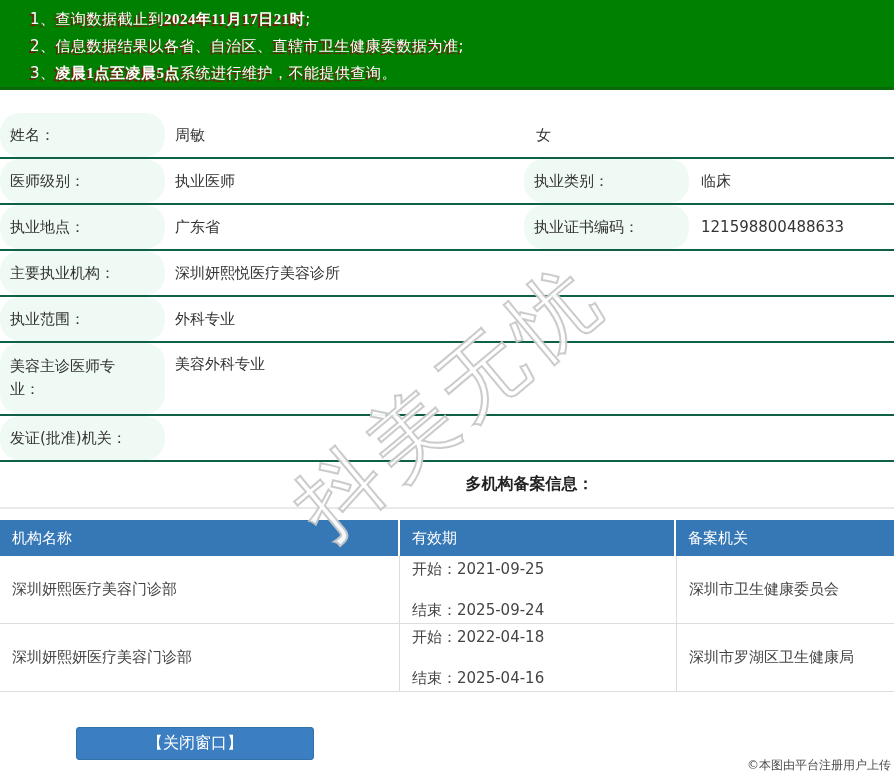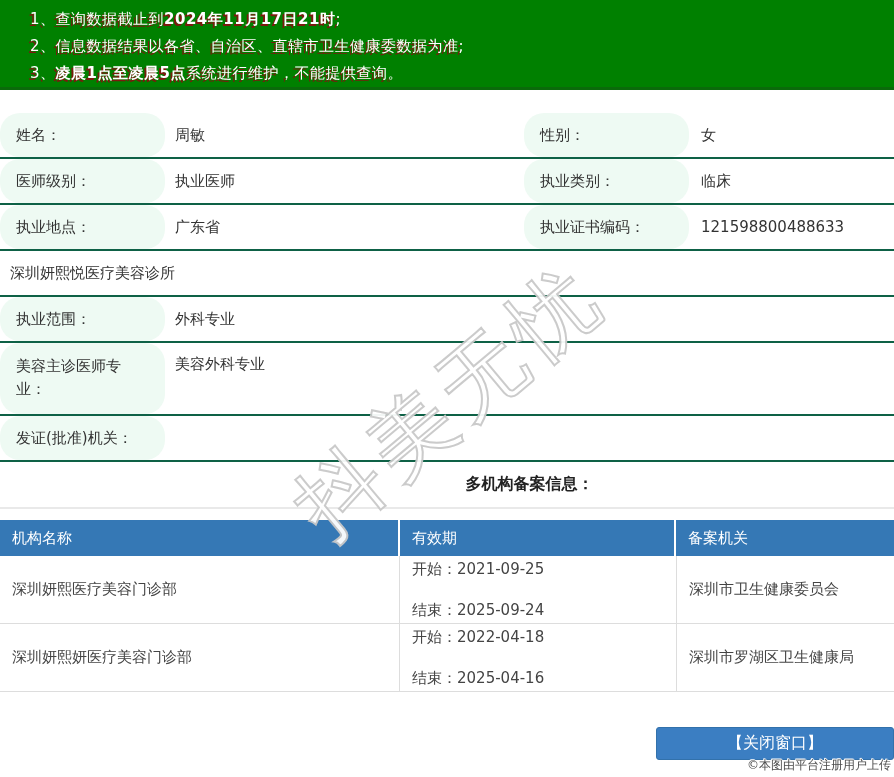--- a/index.html
+++ b/index.html
@@ -10,33 +10,33 @@
   .banner{
     height:90px;box-sizing:border-box;background:#008000;
     border-bottom:3px solid #0a6a0a;
     padding:6px 10px 0 30px;
   }
   .banner .notice-line{
     color:#ffffff;font-size:15px;line-height:27px;letter-spacing:.5px;
     text-shadow:-2px 2px 0 #7b1a0e;
     white-space:nowrap;
   }
-  .banner .notice-line b{font-weight:700;}
+  .banner .notice-line b{font-weight:700;font-family:Liberation Serif, serif;}
 
   
   .info-table{margin-top:23px;}
   .info-row{
     display:flex;align-items:center;height:46px;box-sizing:border-box;
     border-bottom:2px solid #0e6146;font-size:15px;color:#333;
   }
   .info-row.tall{height:73px;align-items:flex-start;}
   .info-row.tall .cell-label,.info-row.tall .cell-value{padding-top:12px;align-items:flex-start;}
   .cell-label{
     width:165px;box-sizing:border-box;align-self:stretch;background:#eefaf3;
-    display:flex;align-items:center;padding-left:16px;border-radius:20px;
+    display:flex;align-items:center;padding-left:10px;border-radius:20px;
   }
   .cell-label span{display:block;width:124px;line-height:23px;}
   .cell-value{
     box-sizing:border-box;align-self:stretch;display:flex;align-items:center;
     padding-left:10px;flex:1;
   }
   .cell-value.half{width:359px;flex:none;}
   .cell-value.right{padding-left:12px;}
 
   
@@ -55,21 +55,21 @@
   .org-header .h3{flex:1;}
   .org-row{display:flex;height:68px;box-sizing:border-box;border-bottom:1px solid #ddd;
     font-size:15px;color:#444;background:#fff;}
   .org-row .c{box-sizing:border-box;padding-left:12px;}
   .org-row .c1{width:400px;border-right:1px solid #ddd;display:flex;align-items:center;}
   .org-row .c2{width:277px;border-right:1px solid #ddd;display:flex;flex-direction:column;
     justify-content:space-between;line-height:26px;}
   .org-row .c3{flex:1;display:flex;align-items:center;}
 
   
-  .btn-wrap{padding-left:76px;display:flex;justify-content:flex-end;margin-top:35px;}
+  .btn-wrap{padding-left:76px;display:flex;justify-content:flex-start;margin-top:35px;}
   .close-btn{
     width:238px;height:33px;box-sizing:border-box;border:1px solid #3271ab;border-radius:3px;
     background:#3b7ec2;color:#fff;font-size:16px;font-family:inherit;cursor:pointer;
     display:flex;align-items:center;justify-content:center;
   }
 
   
   .watermark{
     position:absolute;left:235px;top:345px;width:430px;text-align:center;
     transform:rotate(-40deg);
@@ -96,23 +96,20 @@
     <div class="notice-line"><span>3、</span><b>凌晨1点至凌晨5点</b><span>系统进行维护，不能提供查询。</span></div>
   </div>
 
   <div class="info-table">
 
     <div class="info-row">
       <div class="cell-label">
           <span>姓名：</span>
         </div>
       <div class="cell-value half">周敏</div>
-      <div class="cell-label">
-          <span>性别：</span>
-        </div>
       <div class="cell-value right">女</div>
     </div>
 
     <div class="info-row">
       <div class="cell-label">
           <span>医师级别：</span>
         </div>
       <div class="cell-value half">执业医师</div>
       <div class="cell-label">
           <span>执业类别：</span>
@@ -125,20 +122,23 @@
           <span>执业地点：</span>
         </div>
       <div class="cell-value half">广东省</div>
       <div class="cell-label">
           <span>执业证书编码：</span>
         </div>
       <div class="cell-value right">121598800488633</div>
     </div>
 
     <div class="info-row">
+      <div class="cell-label">
+          <span>主要执业机构：</span>
+        </div>
       <div class="cell-value">深圳妍熙悦医疗美容诊所</div>
     </div>
 
     <div class="info-row">
       <div class="cell-label">
           <span>执业范围：</span>
         </div>
       <div class="cell-value">外科专业</div>
     </div>
 

